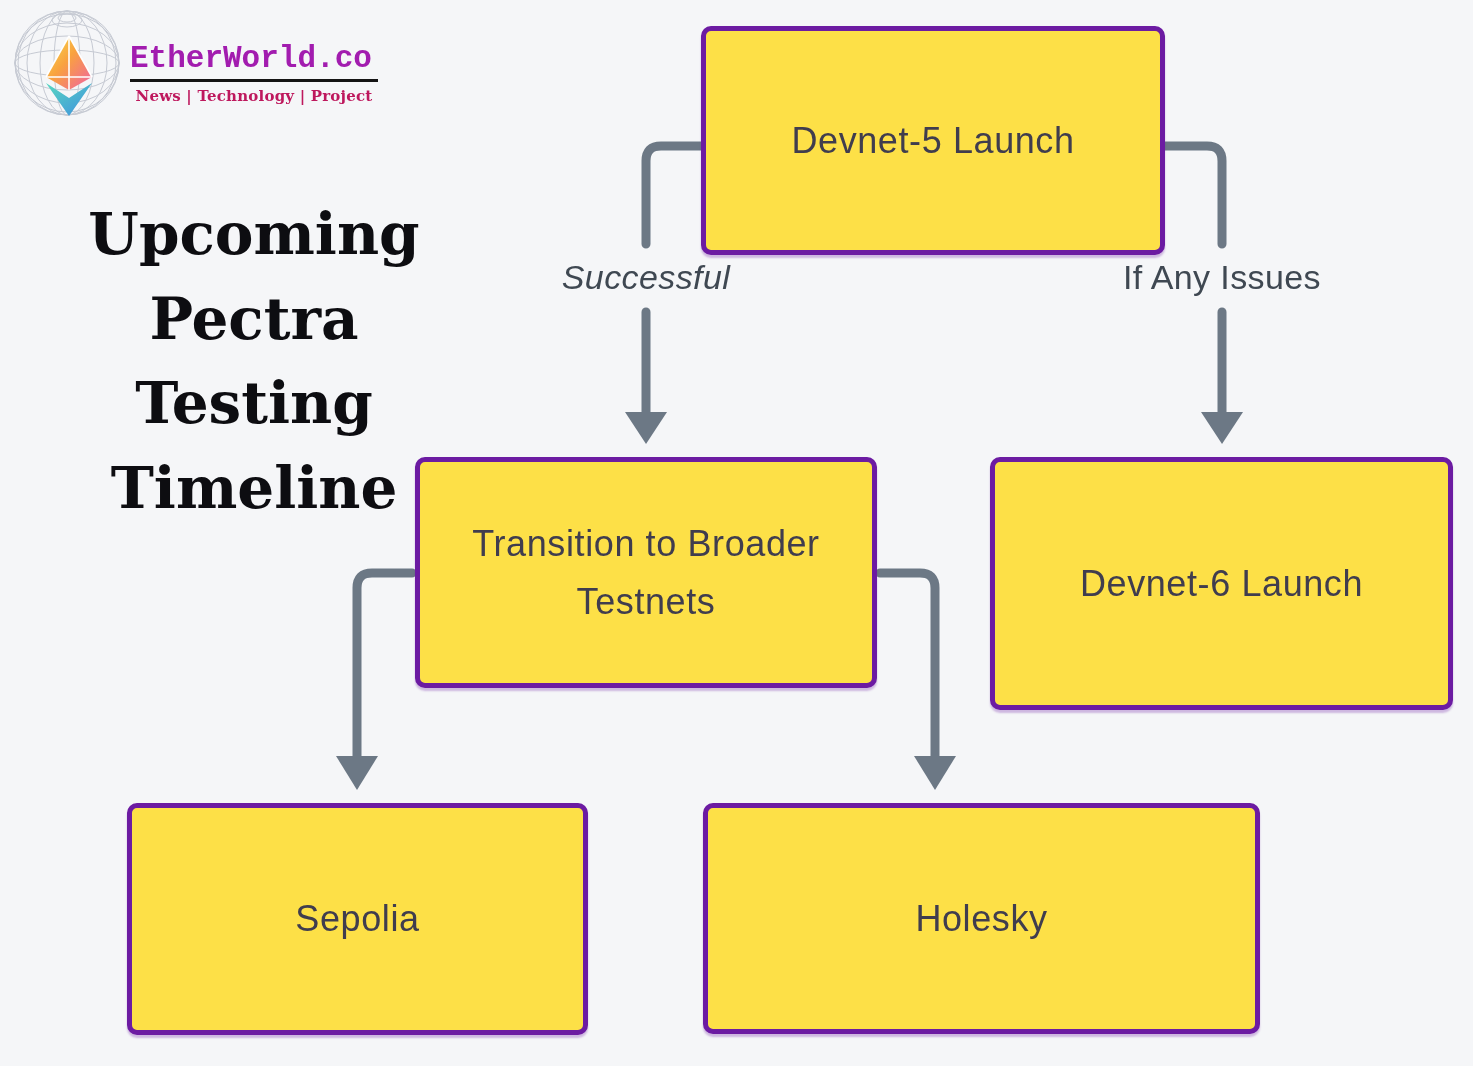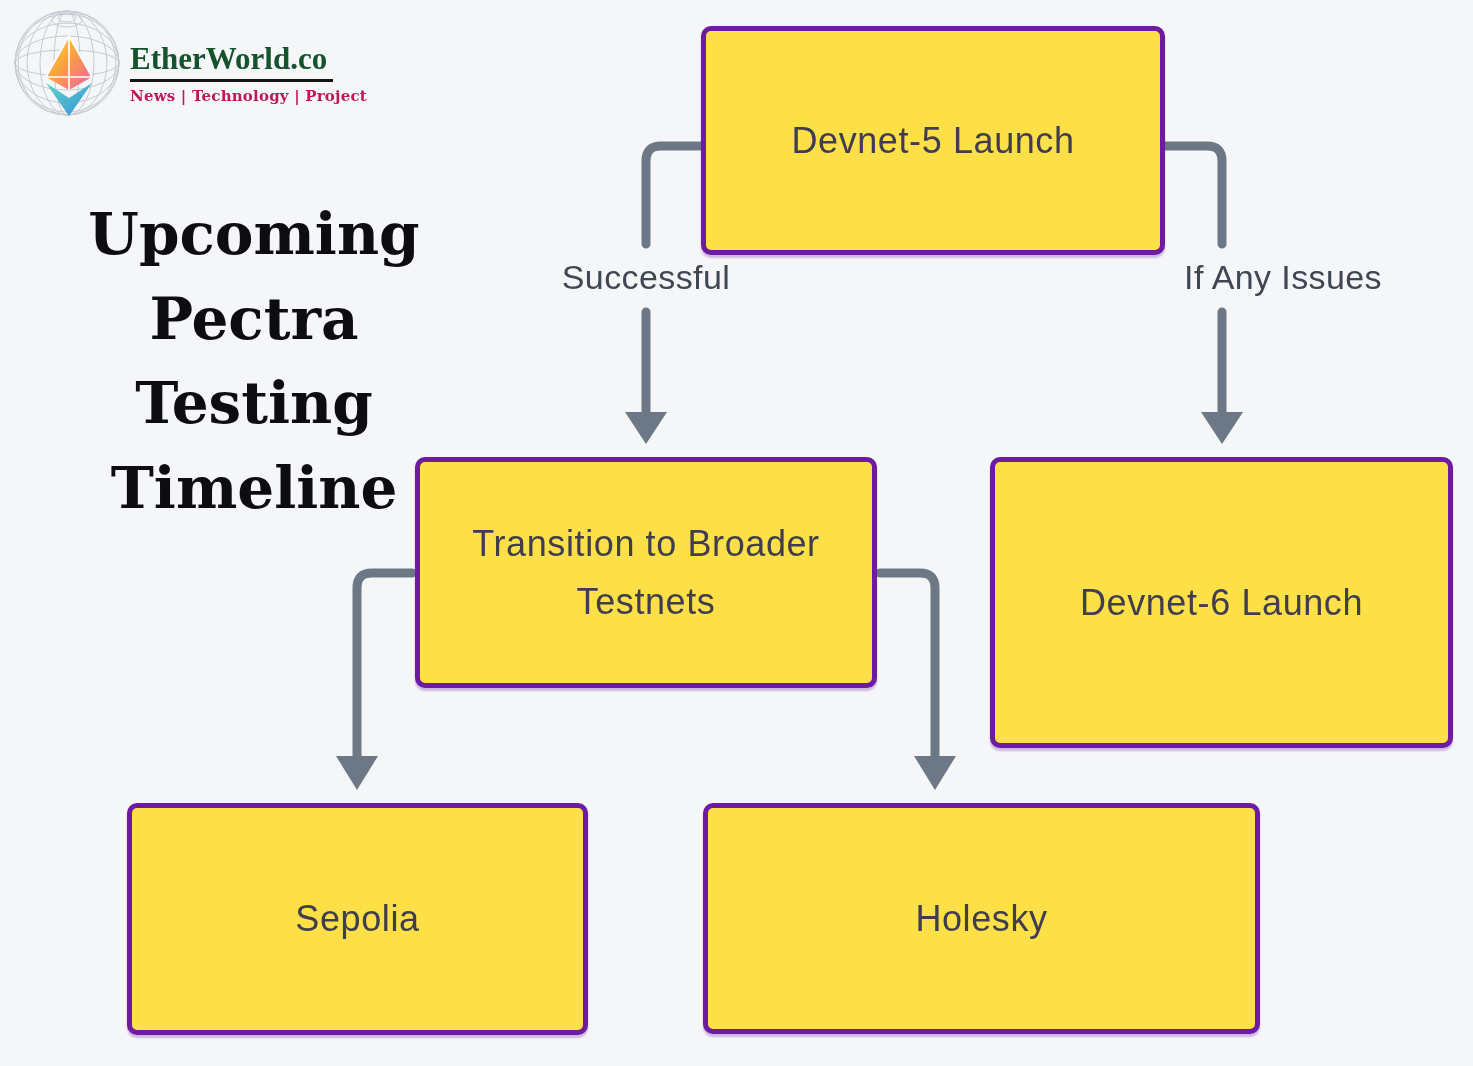--- a/index.html
+++ b/index.html
@@ -20,24 +20,24 @@
   .brand {
     position: absolute;
     left: 12px;
     top: 6px;
     display: flex;
     align-items: flex-start;
   }
   .globe { width: 110px; height: 112px; }
   .brand-text { margin-left: 8px; margin-top: 36px; }
   .brand-name {
-    font-family: Liberation Serif, serif;
+    font-family: Liberation Mono, monospace;
     font-weight: 700;
     font-size: 31px;
-    color: #14532d;
+    color: #a21caf;
     line-height: 1.1;
     padding-bottom: 3px;
     border-bottom: 3px solid #141414;
     display: inline-block;
     padding-right: 6px;
   }
   .brand-tagline {
     font-family: "DejaVu Serif", "Liberation Serif", serif;
     font-weight: 700;
     font-size: 15px;
@@ -74,36 +74,36 @@
     font-size: 36px;
     font-weight: 500;
     letter-spacing: 0.6px;
     line-height: 1.6;
     color: #403d4e;
     box-shadow: 0 3px 2px rgba(104, 22, 160, 0.28);
     padding: 0 24px;
   }
   .node-devnet5   { left: 701px; top: 26px;  width: 464px; height: 229px; }
   .node-transition{ left: 415px; top: 457px; width: 462px; height: 231px; }
-  .node-devnet6   { left: 990px; top: 457px; width: 463px; height: 291px; }
+  .node-devnet6   { left: 990px; top: 457px; width: 463px; height: 253px; }
   .node-sepolia   { left: 127px; top: 803px; width: 461px; height: 232px; }
   .node-holesky   { left: 703px; top: 803px; width: 557px; height: 231px; }
 
   
   .edge-label {
     position: absolute;
     width: 320px;
     text-align: center;
     font-size: 34px;
     font-weight: 500;
     color: #3f4852;
     letter-spacing: 0.4px;
   }
-  .edge-label-successful { left: 486px;  top: 258px; }
-  .edge-label-issues     { left: 1062px; top: 258px; text-align: right; }
+  .edge-label-successful { left: 486px;  top: 258px; font-style: italic; }
+  .edge-label-issues     { left: 1062px; top: 258px; }
 
   
   .edges-svg {
     position: absolute;
     left: 0; top: 0;
     width: 1473px;
     height: 1066px;
     pointer-events: none;
   }
   .edge-line {

